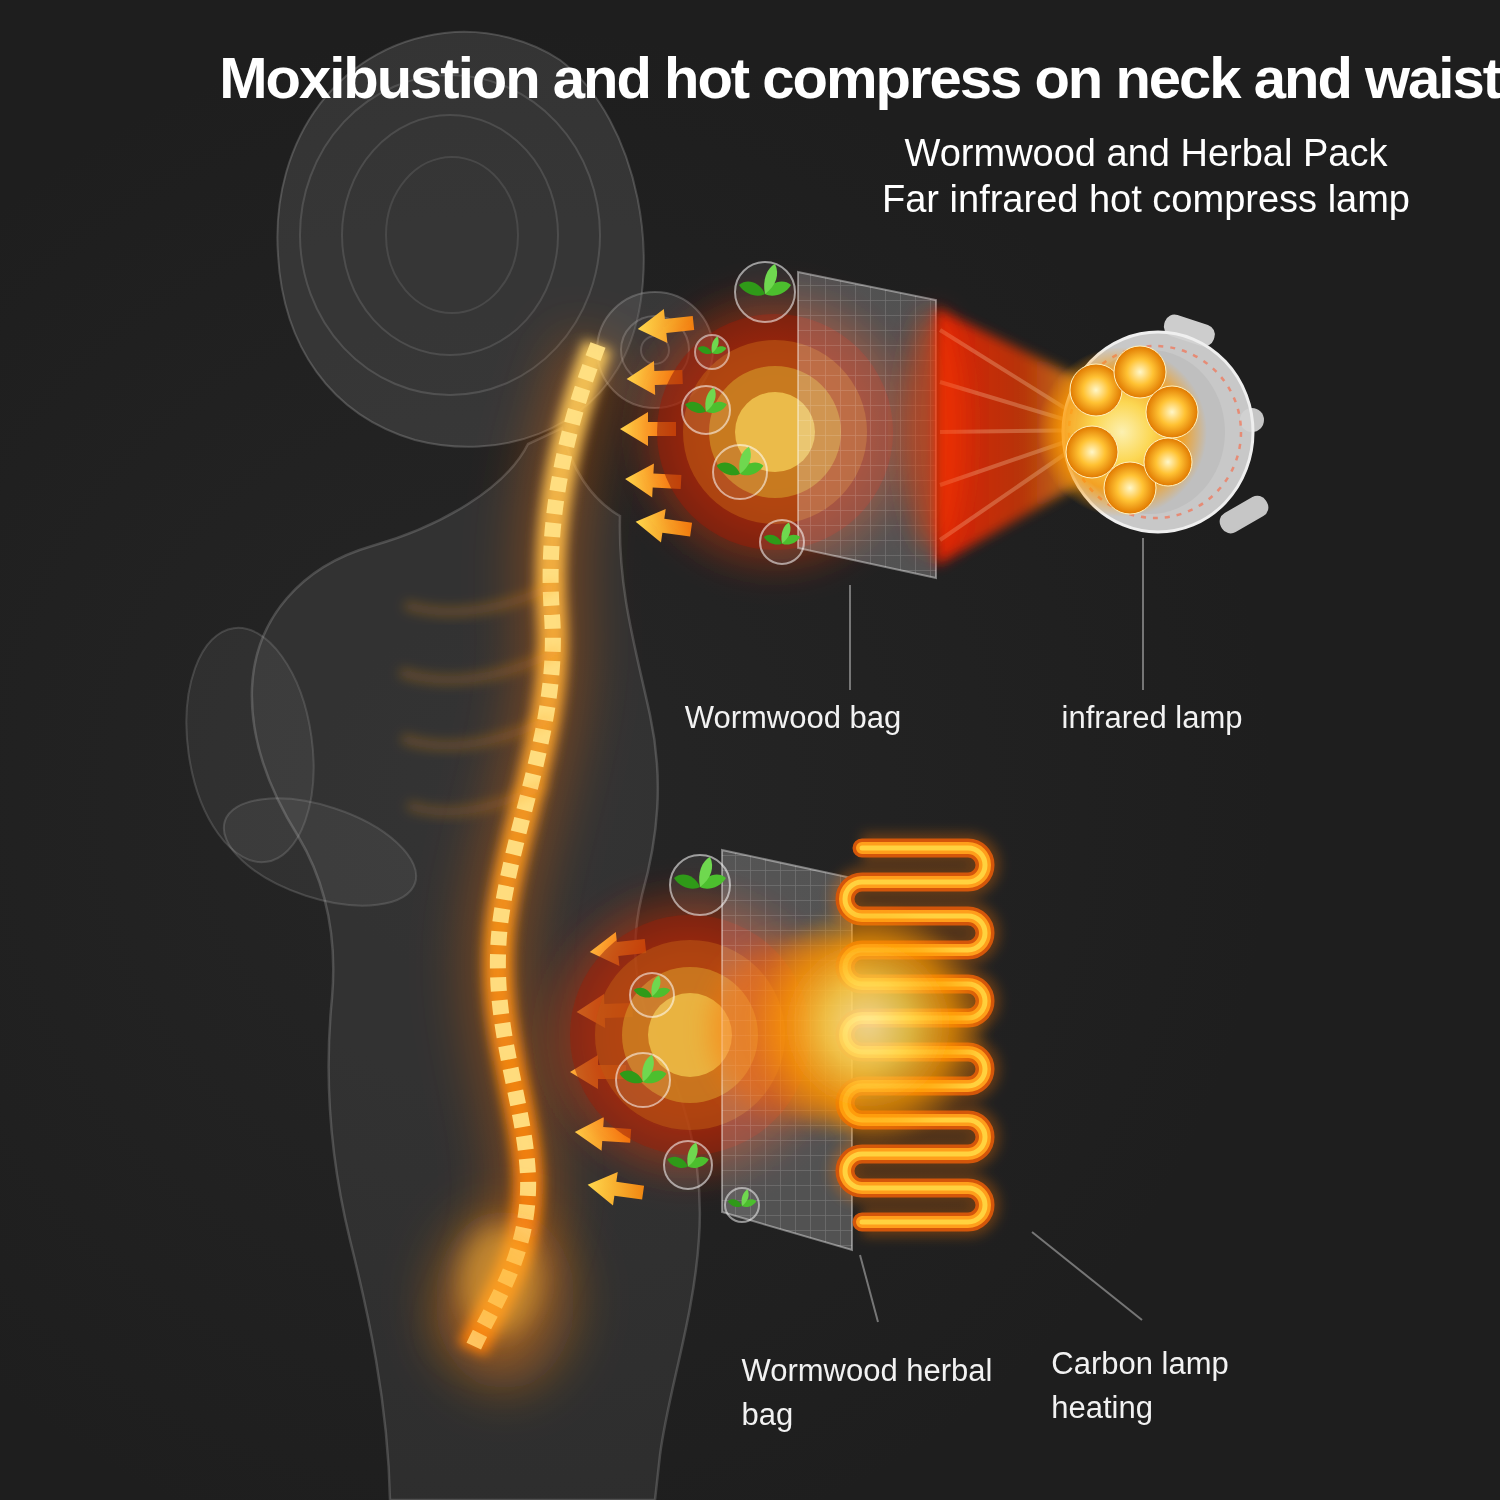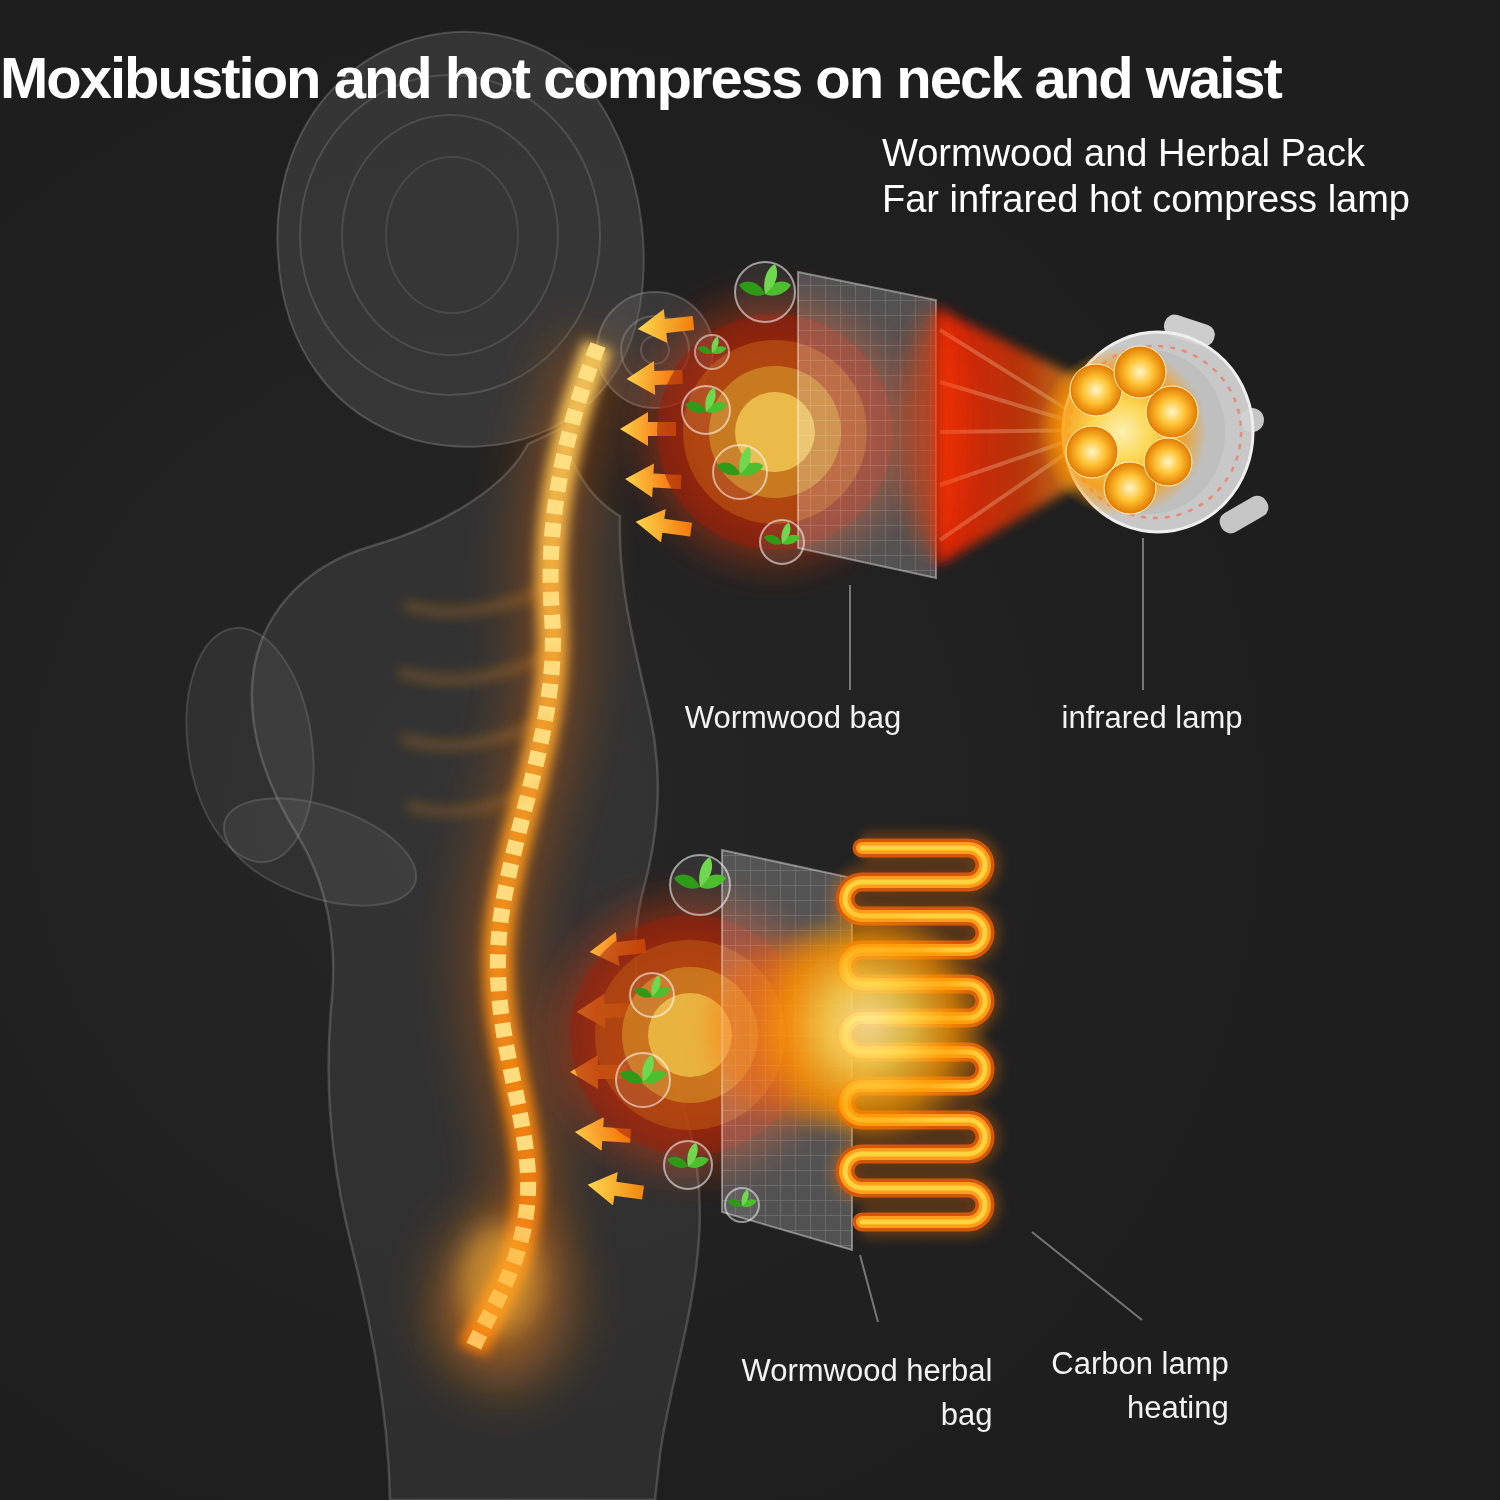--- a/index.html
+++ b/index.html
@@ -3,29 +3,29 @@
 <meta charset="utf-8">
 <style>
   html,body{margin:0;padding:0;background:#000;}
   .canvas{
     position:relative;width:1500px;height:1500px;overflow:hidden;
     background:#1e1e1e;font-family:"Liberation Sans",sans-serif;
   }
   svg.scene{position:absolute;left:0;top:0;}
   .title{
     position:absolute;top:48px;left:0;width:100%;margin:0;
-    text-align:left;color:#ffffff;font-weight:800;font-size:58px;
+    text-align:right;color:#ffffff;font-weight:800;font-size:58px;
     letter-spacing:-2px;line-height:1.05;
   }
   .subtitle{
-    position:absolute;top:130px;right:90px;text-align:left;
+    position:absolute;top:130px;right:90px;text-align:center;
     color:#ffffff;font-size:38px;line-height:46px;font-weight:400;
   }
   .callout{
-    position:absolute;transform:translateX(-50%);text-align:right;
+    position:absolute;transform:translateX(-50%);text-align:left;
     color:#f2f2f2;font-size:31px;line-height:44px;white-space:nowrap;
   }
   .c-wormwood-bag{left:793px;top:696px;}
   .c-far-infrared{left:1152px;top:696px;}
   .c-herbal-bag{left:867px;top:1342px;margin-top:7px;}
   .c-carbon{left:1140px;top:1342px;}
 </style>
 </head>
 <body>
 

